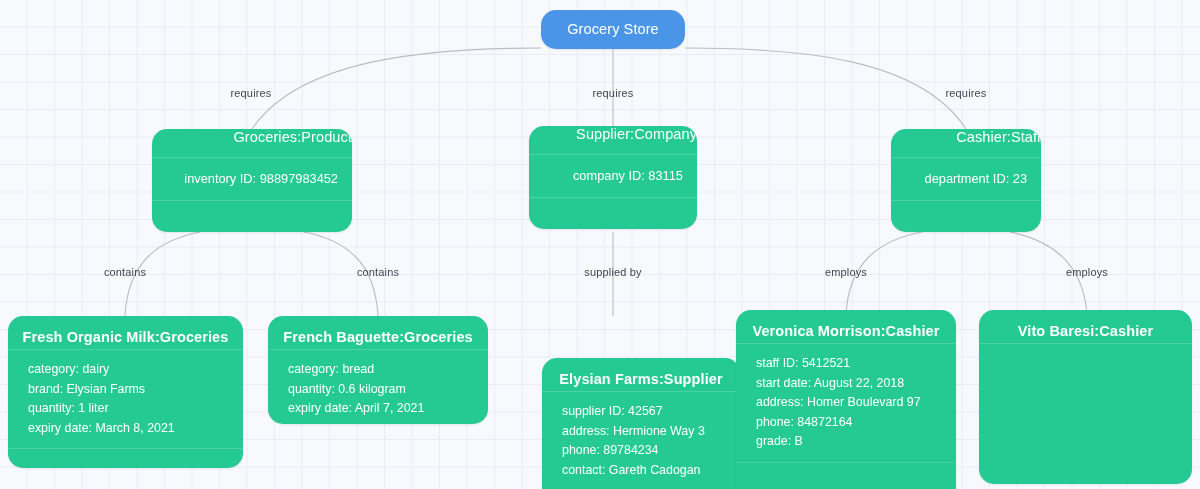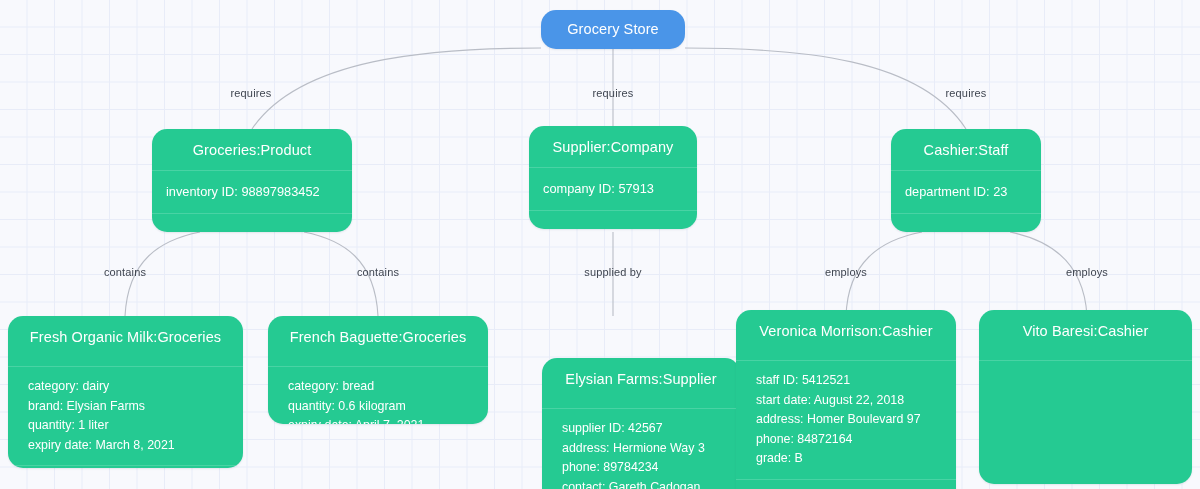--- a/index.html
+++ b/index.html
@@ -44,35 +44,36 @@
     font-weight: 400;
     letter-spacing: .1px;
     color: #ffffff;
     white-space: nowrap;
   }
   .node.root .node-title {
     line-height: 39px;
     font-size: 14.5px;
   }
   .node.entity .node-title {
-    padding-top: 13px;
     padding-bottom: 12px;
     border-bottom: 1px solid rgba(255,255,255,0.17);
+    text-align: right;
   }
   .node.instance .node-title {
     padding-top: 13px;
-    padding-bottom: 21px;
+    padding-bottom: 4px;
     border-bottom: 1px solid rgba(255,255,255,0.17);
+    font-weight: bold;
   }
   .node-body {
     padding: 10px 22px 10px 20px;
     border-bottom: 1px solid rgba(255,255,255,0.17);
   }
   .node.entity .node-body {
-    text-align: left;
+    text-align: right;
     padding: 11px 14px 11px 14px;
   }
   .node-footer {
     height: 100%;
   }
   .attr {
     font-size: 12.4px;
     line-height: 19.5px;
     color: #ffffff;
     white-space: nowrap;
@@ -113,21 +114,21 @@
     <div class="node-title">Groceries:Product</div>
     <div class="node-body">
       <div class="attr">inventory ID: 98897983452</div>
     </div>
     <div class="node-footer"></div>
   </div>
 
   <div class="node entity" style="left:529px; top:126px; width:168px; height:103px;">
     <div class="node-title">Supplier:Company</div>
     <div class="node-body">
-      <div class="attr">company ID: 57913</div>
+      <div class="attr">company ID: 83115</div>
     </div>
     <div class="node-footer"></div>
   </div>
 
   <div class="node entity" style="left:891px; top:129px; width:150px; height:103px;">
     <div class="node-title">Cashier:Staff</div>
     <div class="node-body">
       <div class="attr">department ID: 23</div>
     </div>
     <div class="node-footer"></div>

